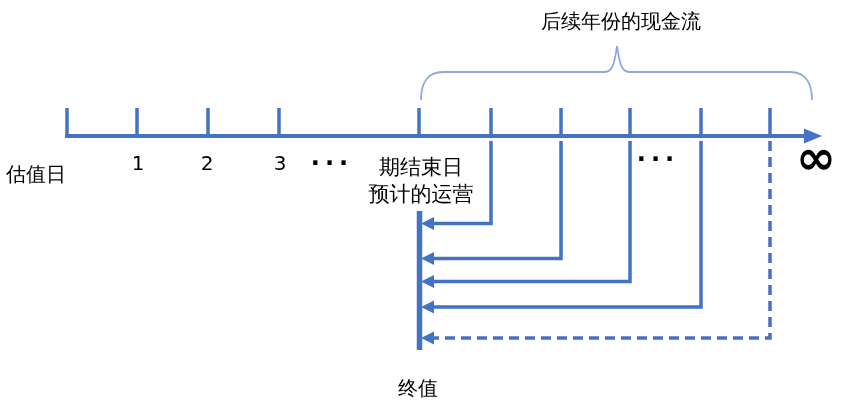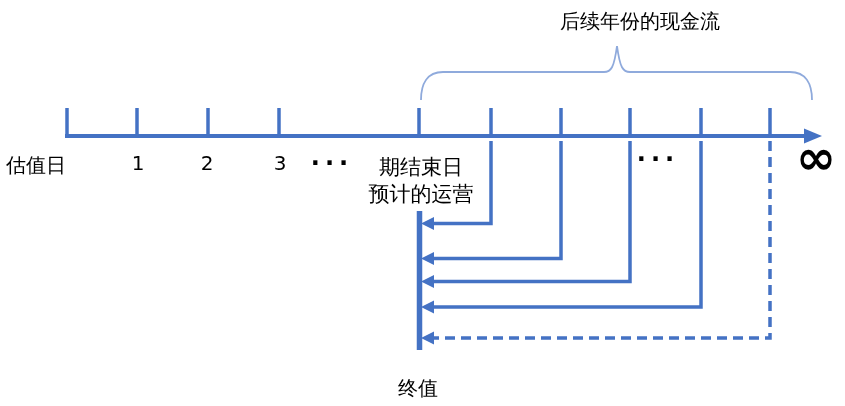--- a/index.html
+++ b/index.html
@@ -70,23 +70,23 @@
 
     <path class="ln arrow" d="M701,141 L701,307 L433,307"></path>
     <polygon class="head" points="434,300.5 421,307 434,313.5"></polygon>
 
     <path class="ln arrow dashed" d="M770,141 L770,338 L433,338"></path>
     <polygon class="head" points="434,331.5 421,338 434,344.5"></polygon>
 
     <line class="ln tvbar" x1="419.5" y1="211" x2="419.5" y2="350"></line>
   </svg>
 
-  <div class="lbl lbl-title" style="left:621px; top:9px;margin-left:19px;">后续年份的现金流</div>
+  <div class="lbl lbl-title" style="left:621px; top:9px;">后续年份的现金流</div>
 
-  <div class="lbl" style="left:36px; top:153px;">估值日</div>
+  <div class="lbl" style="left:36px; top:162px;">估值日</div>
 
   <div class="lbl lbl-num" style="left:138px; top:151px;">1</div>
 
   <div class="lbl lbl-num" style="left:207px; top:151px;">2</div>
 
   <div class="lbl lbl-num" style="left:280px; top:151px;">3</div>
 
   <div class="lbl dots" style="left:332px; top:151px;">···</div>
 
   <div class="lbl lbl-2line" style="left:421px; top:154px;">

